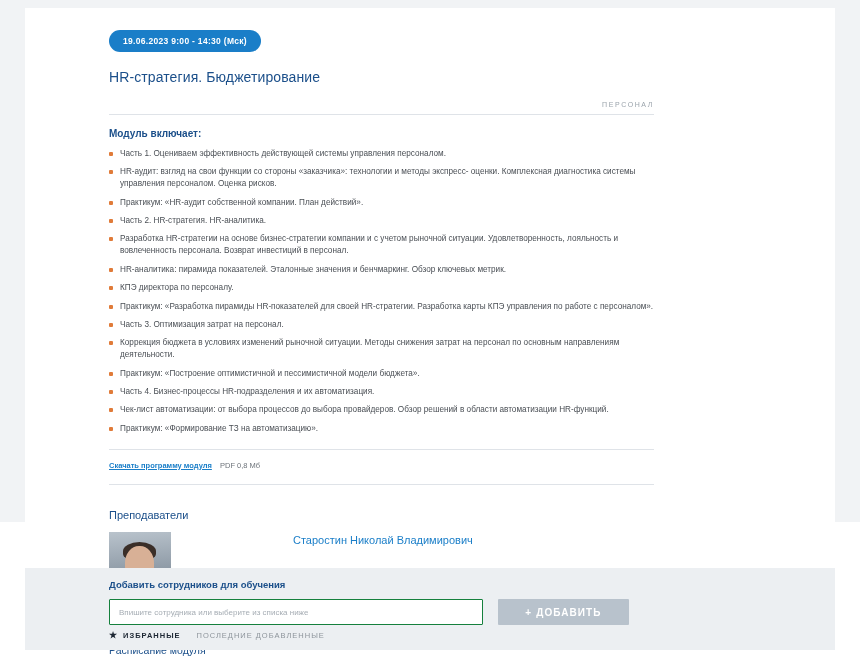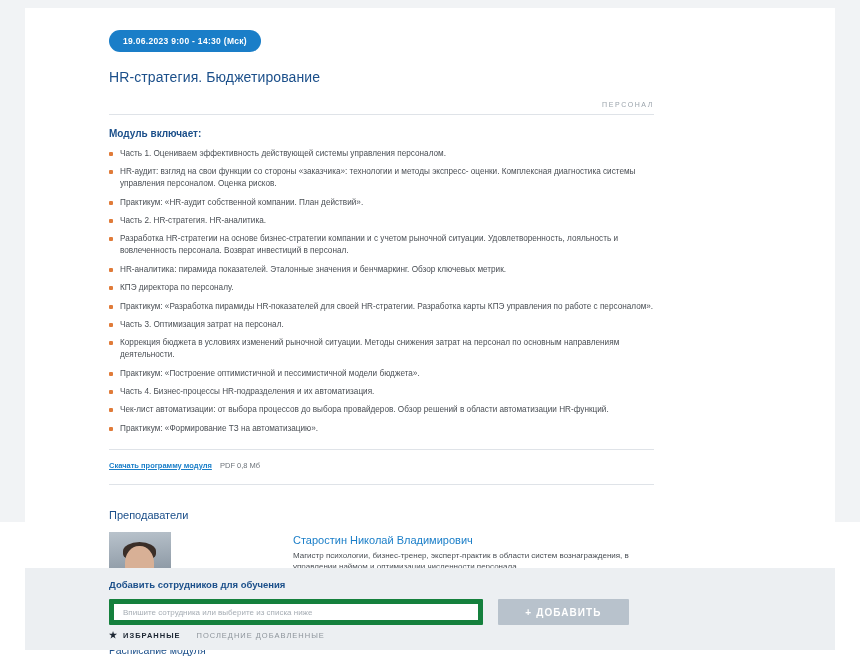--- a/index.html
+++ b/index.html
@@ -238,21 +238,21 @@
   }
   .add-row {
     margin-top: 9px;
     display: flex;
     align-items: center;
     gap: 15px;
   }
   .emp-input {
     width: 374px;
     height: 26px;
-    border: 5px solid #15803d;
+    border: 1px solid #15803d;
     background: #ffffff;
     font-size: 8px;
     color: #333;
     padding: 4px 9px;
     box-sizing: border-box;
     font-family: "Liberation Sans", sans-serif;
     border-radius: 1px;
   }
   .emp-input::placeholder { color: #a6adb4; }
   .add-button {
@@ -337,21 +337,20 @@
       <div class="teacher-block">
         <div class="teacher-photo">
           <div class="body"></div>
           <div class="shirt"></div>
           <div class="tie"></div>
           <div class="hair"></div>
           <div class="face"></div>
         </div>
         <div class="teacher-info">
           <div class="teacher-name">Старостин Николай Владимирович</div>
-          <div class="teacher-bio">Магистр психологии, бизнес-тренер, эксперт-практик в области систем вознаграждения, в управлении наймом и оптимизации численности персонала.</div>
         </div>
       </div>
 
       <div class="schedule-heading">Расписание модуля</div>
 
       <div class="schedule-row">
         <div class="date-chip">24.07.2023</div>
         <div class="date-chip">28.08.2023</div>
         <div class="date-chip">02.10.2023</div>
         <div class="date-chip">06.11.2023</div>

